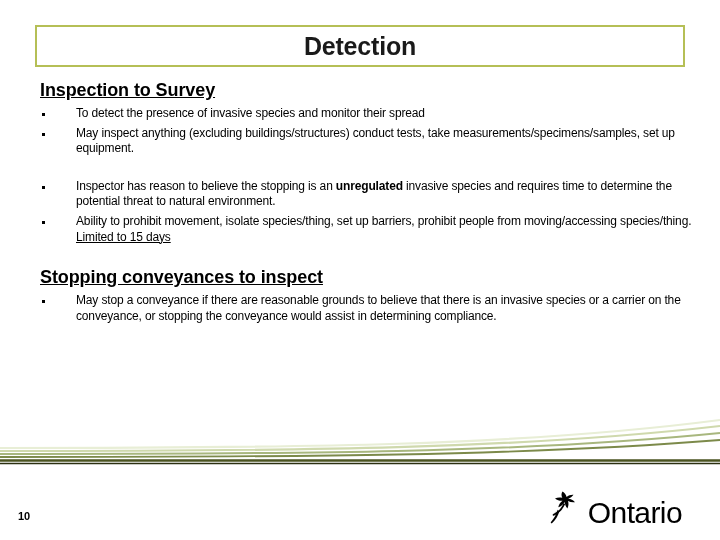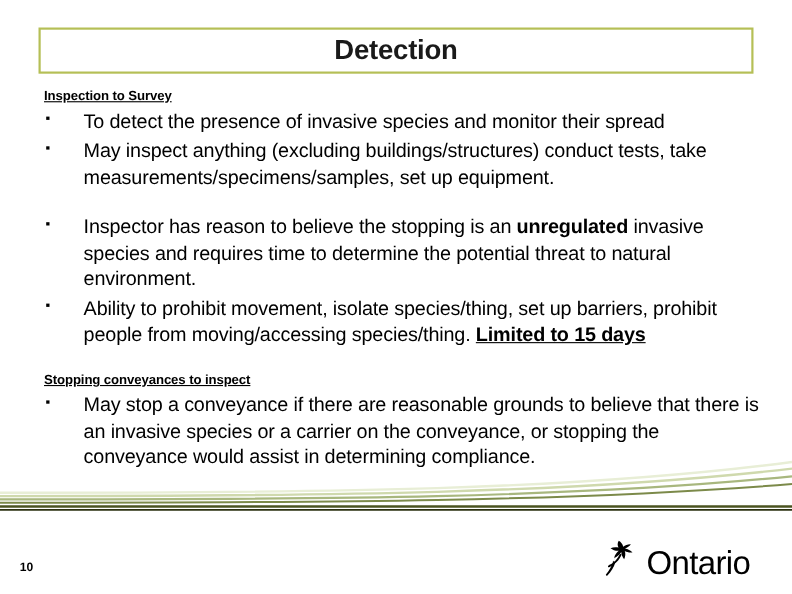--- a/index.html
+++ b/index.html
@@ -48,51 +48,51 @@
   .body-area {
     position: absolute;
     left: 38px;
     top: 80px;
     width: 656px;
   }
   .section {
     margin-bottom: 14px;
   }
   .section-heading {
-    font-size: 12px;
+    font-size: 18px;
     font-weight: bold;
     color: #000000;
     text-decoration: underline;
     margin: 0 0 5px 2px;
     letter-spacing: -0.1px;
   }
   ul.bullets {
     list-style: none;
     margin: 0;
     padding: 0;
   }
   ul.bullets > li {
     position: relative;
     padding-left: 38px;
     margin-bottom: 4px;
-    font-size: 18px;
+    font-size: 12px;
     color: #000000;
     line-height: 1.30;
     letter-spacing: -0.15px;
   }
   ul.bullets > li .bullet-dot {
     position: absolute;
     left: 4px;
     top: 7px;
     width: 3px;
     height: 3px;
     background: #000000;
   }
   .b { font-weight: bold; }
-  .bu { font-weight: bold; text-decoration: underline; }
+  .bu { font-weight: normal; text-decoration: underline; }
 
   .sec-2 { margin-top: 22px; }
   .sec-3 { margin-top: 22px; }
 
   
   .swoosh {
     position: absolute;
     left: 0;
     bottom: 62px;
     width: 720px;

